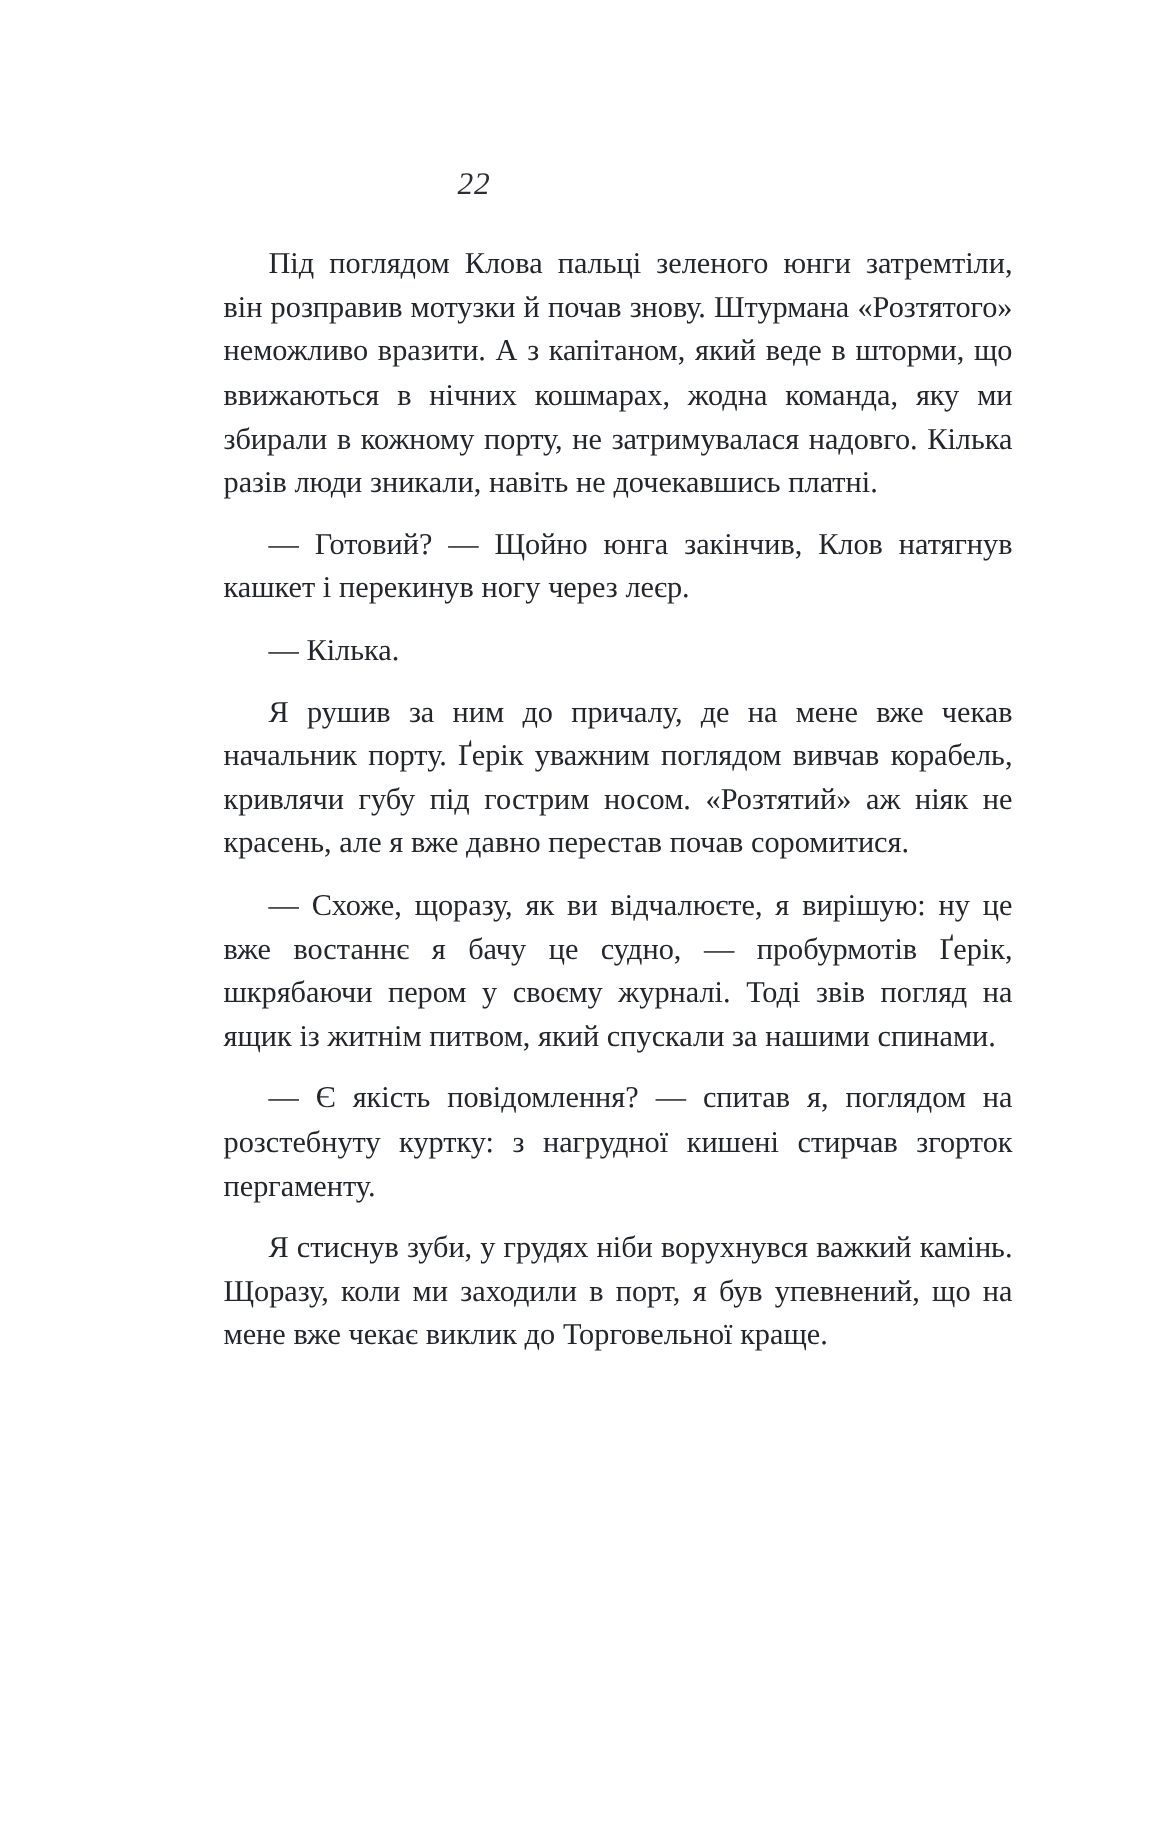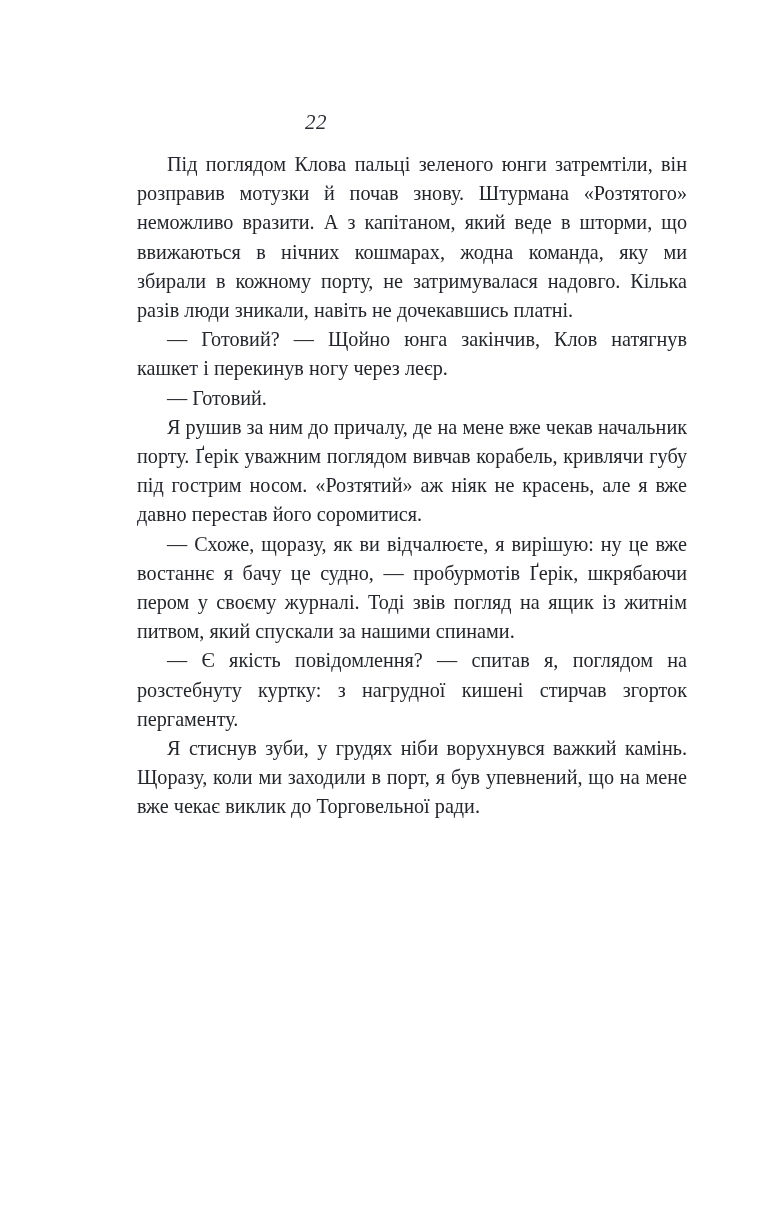--- a/index.html
+++ b/index.html
@@ -30,21 +30,21 @@
     letter-spacing: 0.5px;
     margin-top: 18px;
   }
   .textblock {
     position: absolute;
     top: 150px;
     left: 137px;
     width: 550px;
   }
   .textblock p {
-    margin: 0;
+    margin: 12px;
     font-size: 20.2px;
     line-height: 29.2px;
     text-align: justify;
     text-justify: inter-word;
     text-indent: 30px;
     color: #23262b;
     word-spacing: 0.1px;
     hyphens: manual;
     -webkit-hyphens: manual;
   }
@@ -52,20 +52,20 @@
 </head>
 <body>
 
 <div class="page">
 
   <div class="folio">22</div>
 
   <div class="textblock">
     <p>Під поглядом Клова пальці зеленого юнги затремтіли, він розправив мотузки й почав знову. Штурмана «Розтятого» неможливо вразити. А з капітаном, який веде в шторми, що ввижаються в нічних кошмарах, жодна команда, яку ми збирали в кожному порту, не затримувалася надовго. Кілька разів люди зникали, навіть не дочекавшись платні.</p>
     <p>— Готовий? — Щойно юнга закінчив, Клов натягнув кашкет і перекинув ногу через леєр.</p>
-    <p>— Готовий.</p>
-    <p>Я рушив за ним до причалу, де на мене вже чекав начальник порту. Ґерік уважним поглядом вивчав корабель, кривлячи губу під гострим носом. «Розтятий» аж ніяк не красень, але я вже давно перестав його соромитися.</p>
+    <p>— Кілька.</p>
+    <p>Я рушив за ним до причалу, де на мене вже чекав начальник порту. Ґерік уважним поглядом вивчав корабель, кривлячи губу під гострим носом. «Розтятий» аж ніяк не красень, але я вже давно перестав почав соромитися.</p>
     <p>— Схоже, щоразу, як ви відчалюєте, я вирішую: ну це вже востаннє я бачу це судно, — пробурмотів Ґерік, шкрябаючи пером у своєму журналі. Тоді звів погляд на ящик із житнім питвом, який спускали за нашими спинами.</p>
     <p>— Є якість повідомлення? — спитав я, поглядом на розстебнуту куртку: з нагрудної кишені стирчав згорток пергаменту.</p>
-    <p>Я стиснув зуби, у грудях ніби ворухнувся важкий камінь. Щоразу, коли ми заходили в порт, я був упевнений, що на мене вже чекає виклик до Торговельної ради.</p>
+    <p>Я стиснув зуби, у грудях ніби ворухнувся важкий камінь. Щоразу, коли ми заходили в порт, я був упевнений, що на мене вже чекає виклик до Торговельної краще.</p>
   </div>
 
 </div>
 
 </body></html>

